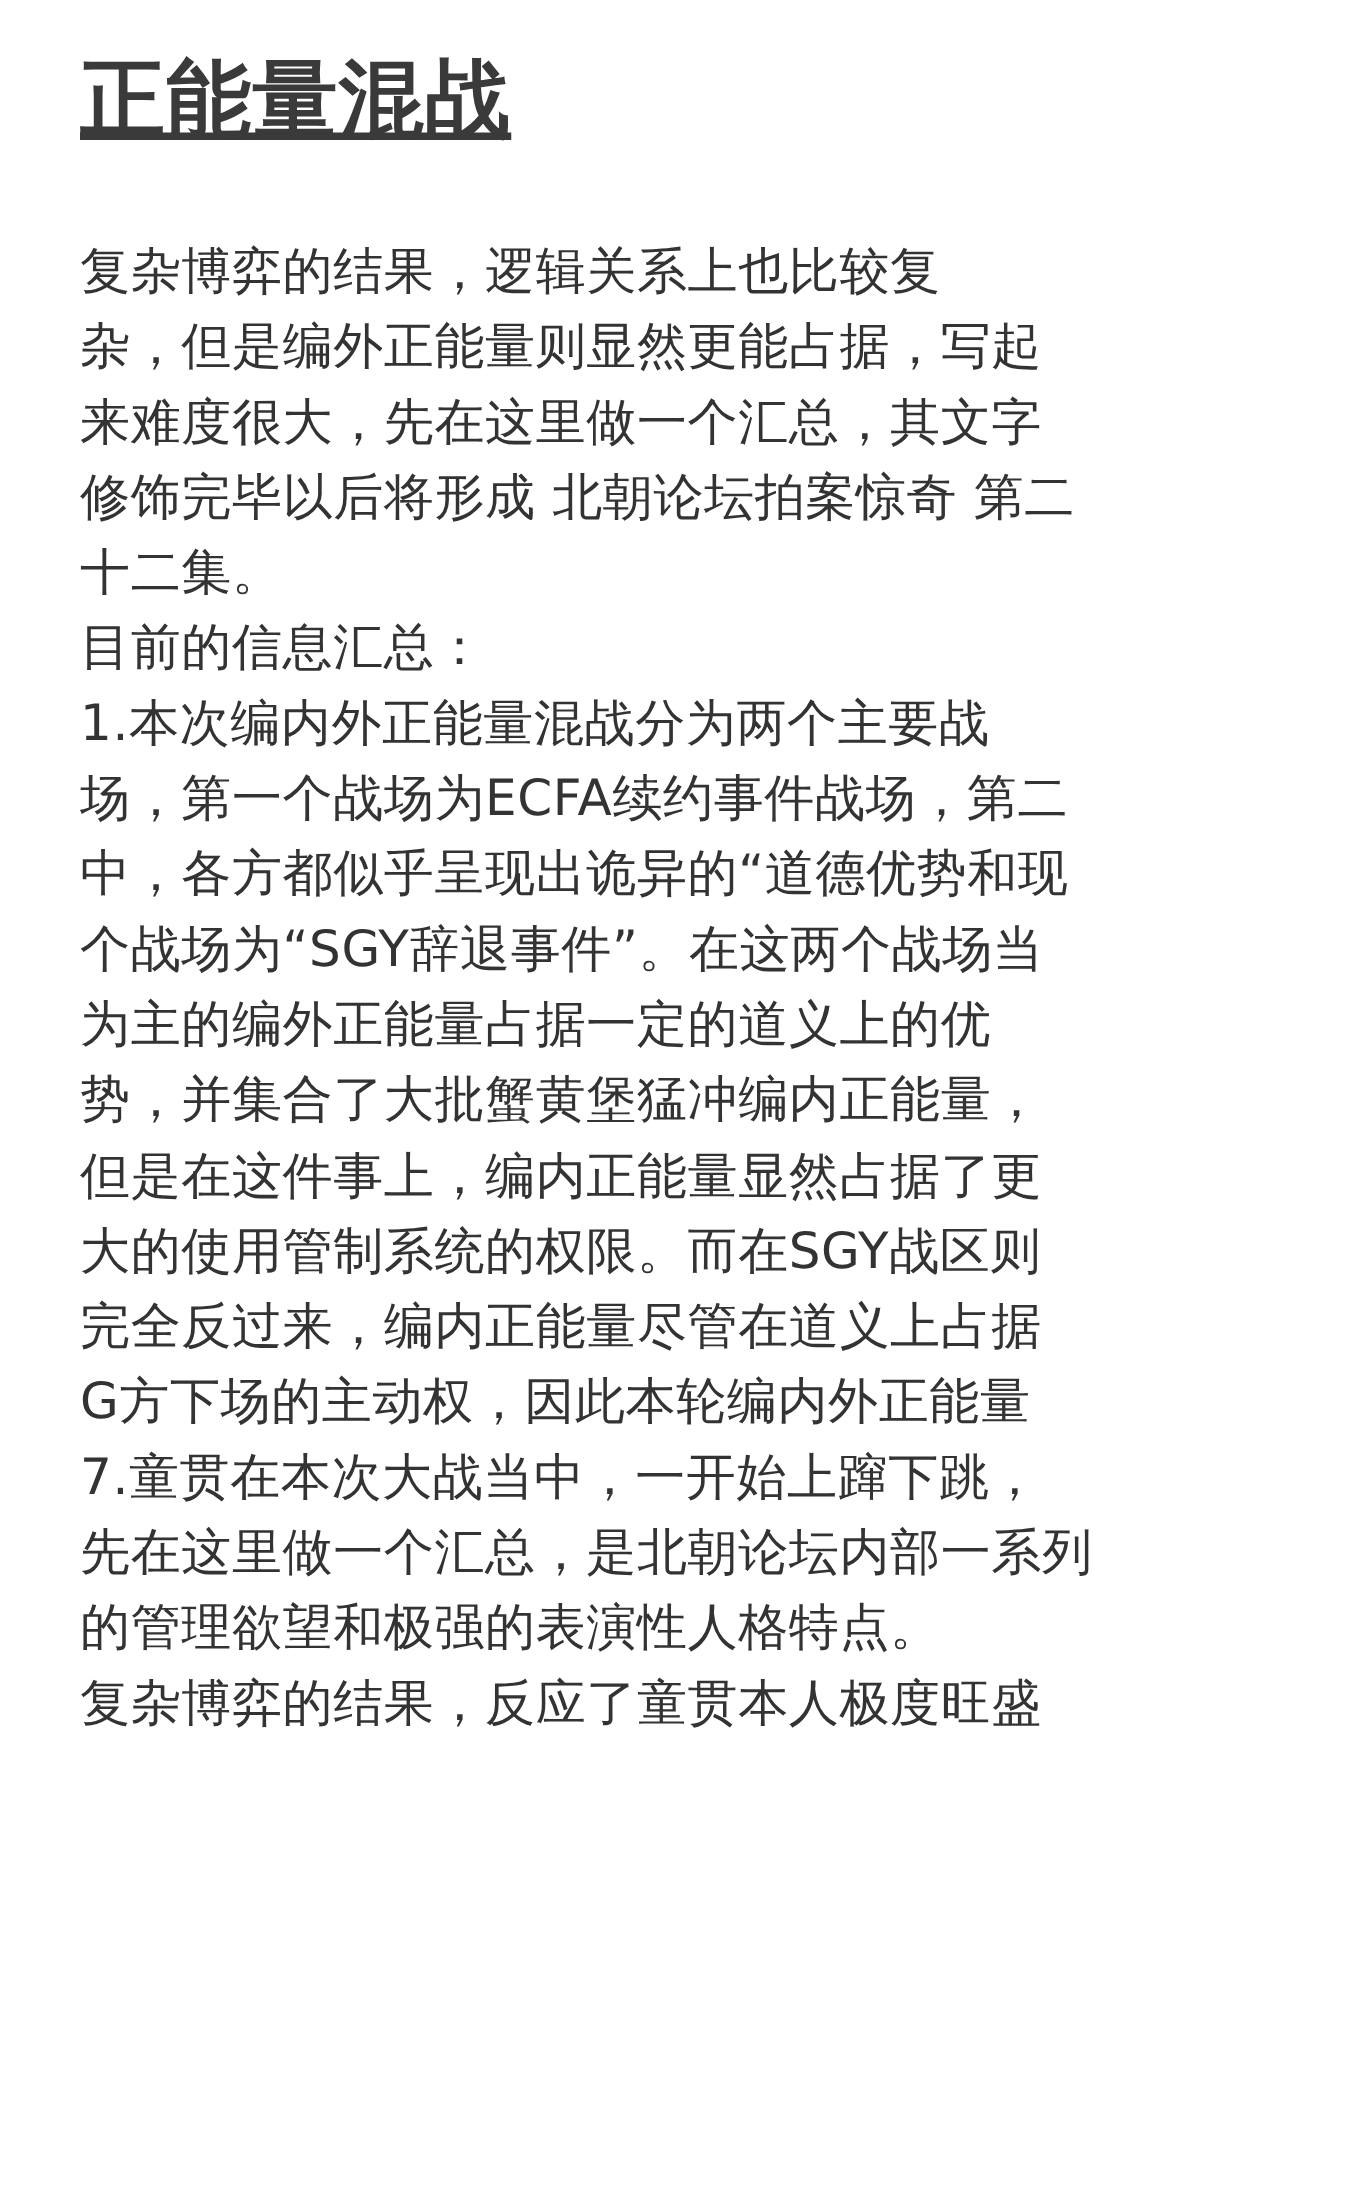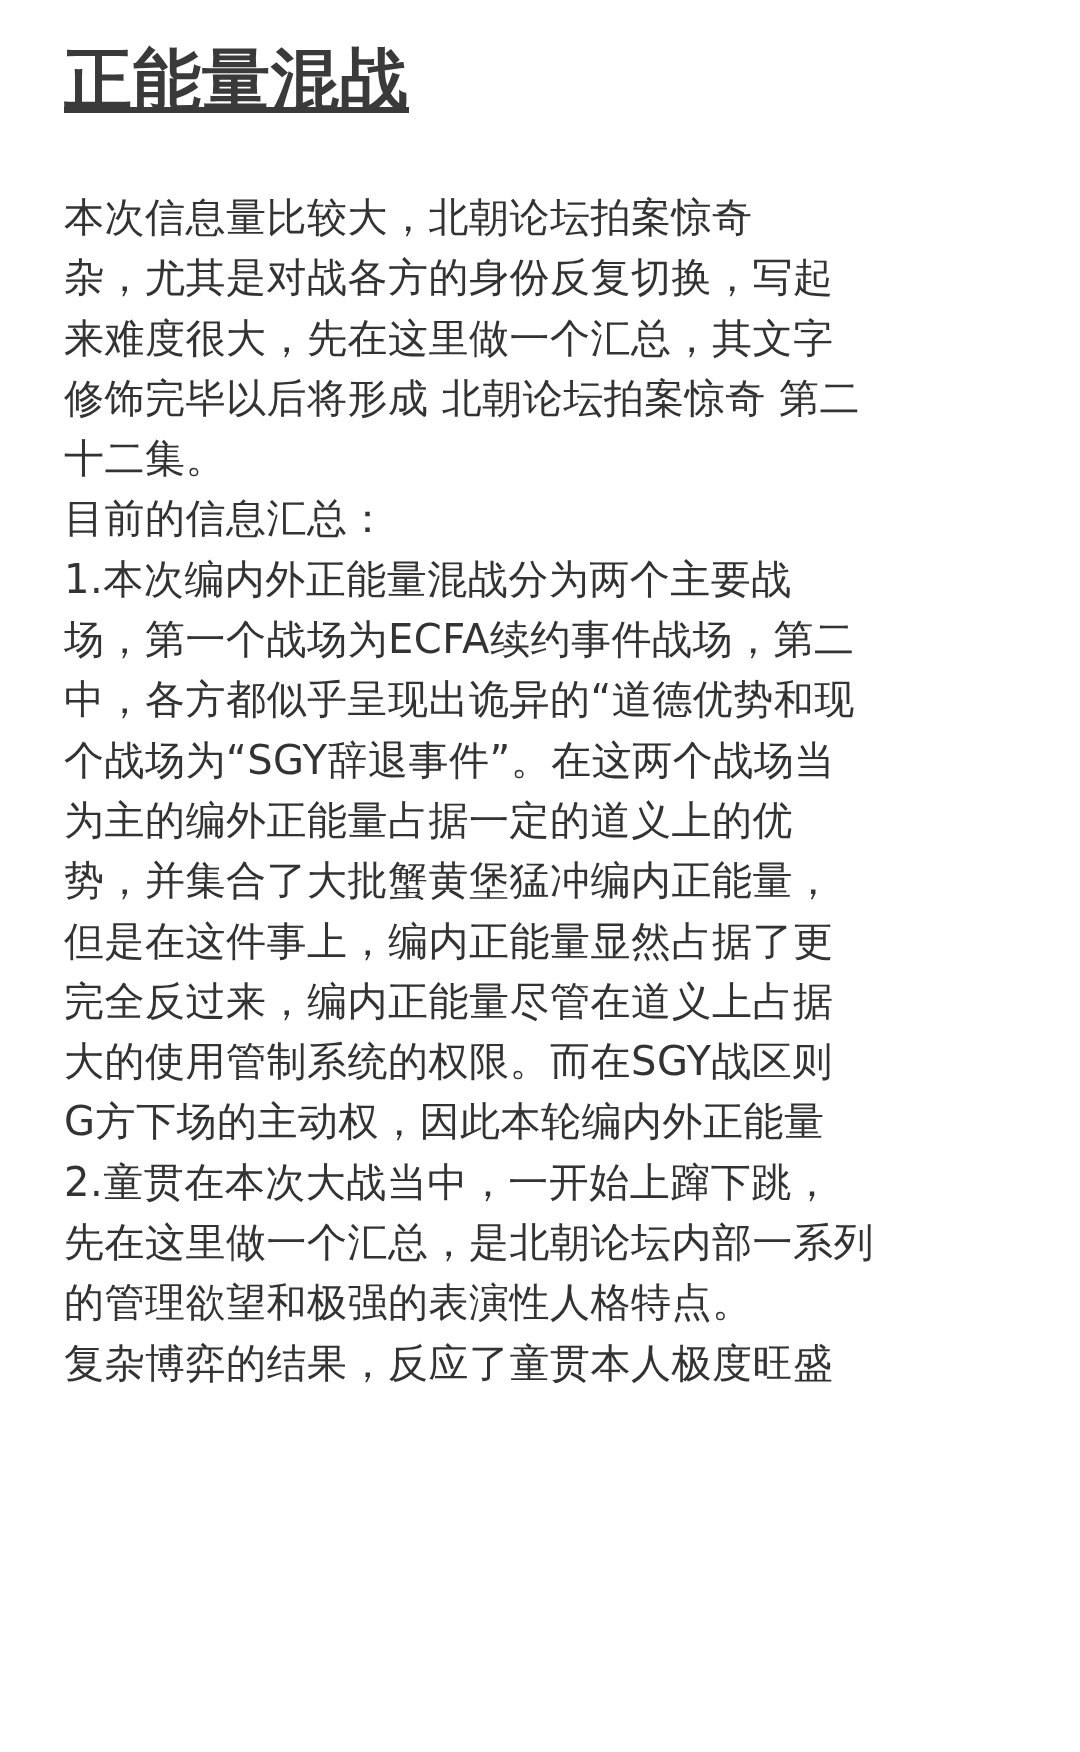--- a/index.html
+++ b/index.html
@@ -48,34 +48,34 @@
       display: block;
       white-space: nowrap;
     }
   </style>
 </head>
 <body>
 
 <div class="article">
   <h1 class="title">正能量混战</h1>
   <div class="body-text">
-    <span class="line">本次信息量比较大，北朝论坛拍案惊奇</span>
-    <span class="line">杂，尤其是对战各方的身份反复切换，写起</span>
+    <span class="line">复杂博弈的结果，逻辑关系上也比较复</span>
+    <span class="line">杂，但是编外正能量则显然更能占据，写起</span>
     <span class="line">来难度很大，先在这里做一个汇总，其文字</span>
     <span class="line">修饰完毕以后将形成 北朝论坛拍案惊奇 第二</span>
     <span class="line">十二集。</span>
     <span class="line">目前的信息汇总：</span>
     <span class="line">1.本次编内外正能量混战分为两个主要战</span>
     <span class="line">场，第一个战场为ECFA续约事件战场，第二</span>
     <span class="line">中，各方都似乎呈现出诡异的“道德优势和现</span>
     <span class="line">个战场为“SGY辞退事件”。在这两个战场当</span>
     <span class="line">为主的编外正能量占据一定的道义上的优</span>
     <span class="line">势，并集合了大批蟹黄堡猛冲编内正能量，</span>
     <span class="line">但是在这件事上，编内正能量显然占据了更</span>
+    <span class="line">大的使用管制系统的权限。而在SGY战区则</span>
     <span class="line">完全反过来，编内正能量尽管在道义上占据</span>
-    <span class="line">大的使用管制系统的权限。而在SGY战区则</span>
     <span class="line">G方下场的主动权，因此本轮编内外正能量</span>
-    <span class="line">2.童贯在本次大战当中，一开始上蹿下跳，</span>
+    <span class="line">7.童贯在本次大战当中，一开始上蹿下跳，</span>
     <span class="line">先在这里做一个汇总，是北朝论坛内部一系列</span>
     <span class="line">的管理欲望和极强的表演性人格特点。</span>
     <span class="line">复杂博弈的结果，反应了童贯本人极度旺盛</span>
   </div>
 </div>
 
 </body></html>

